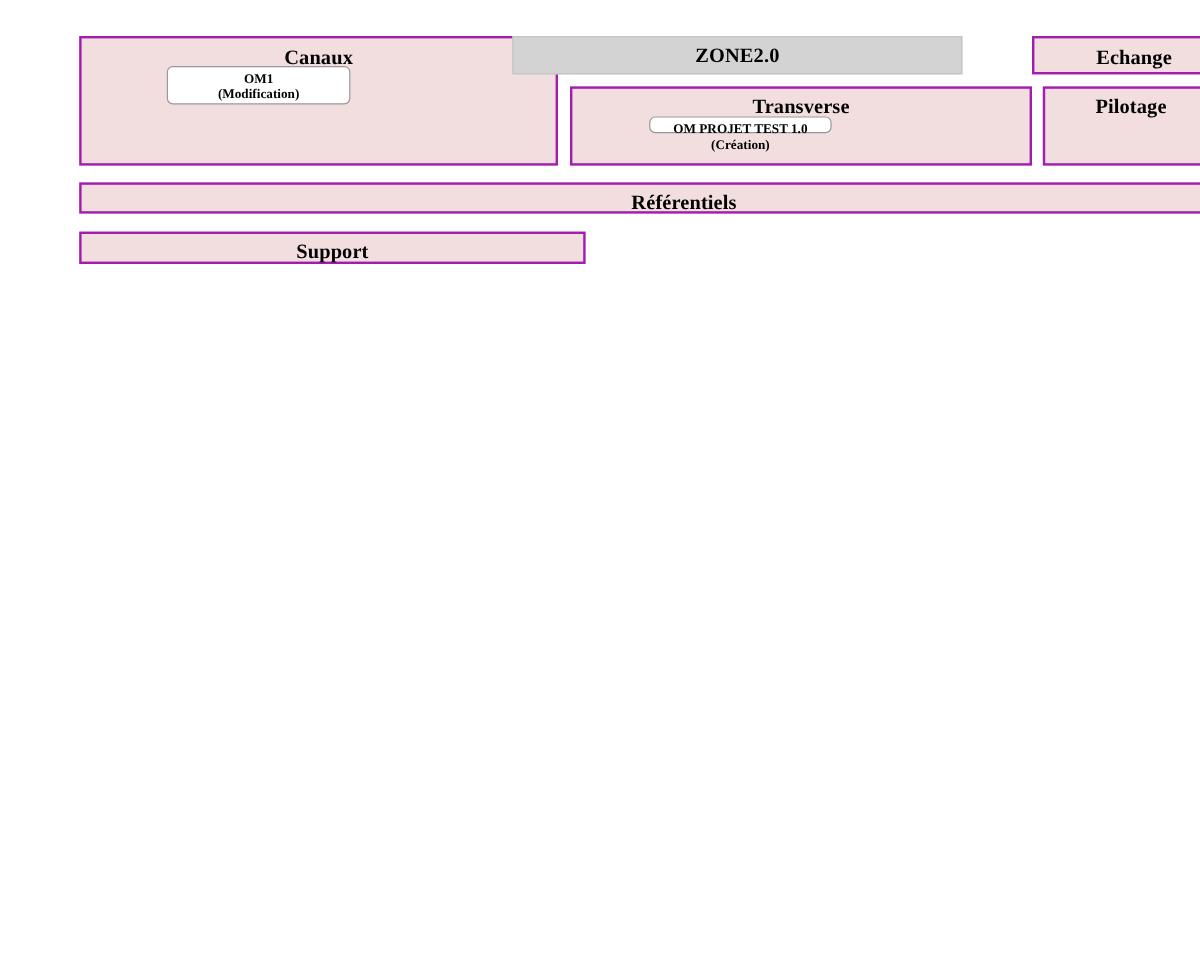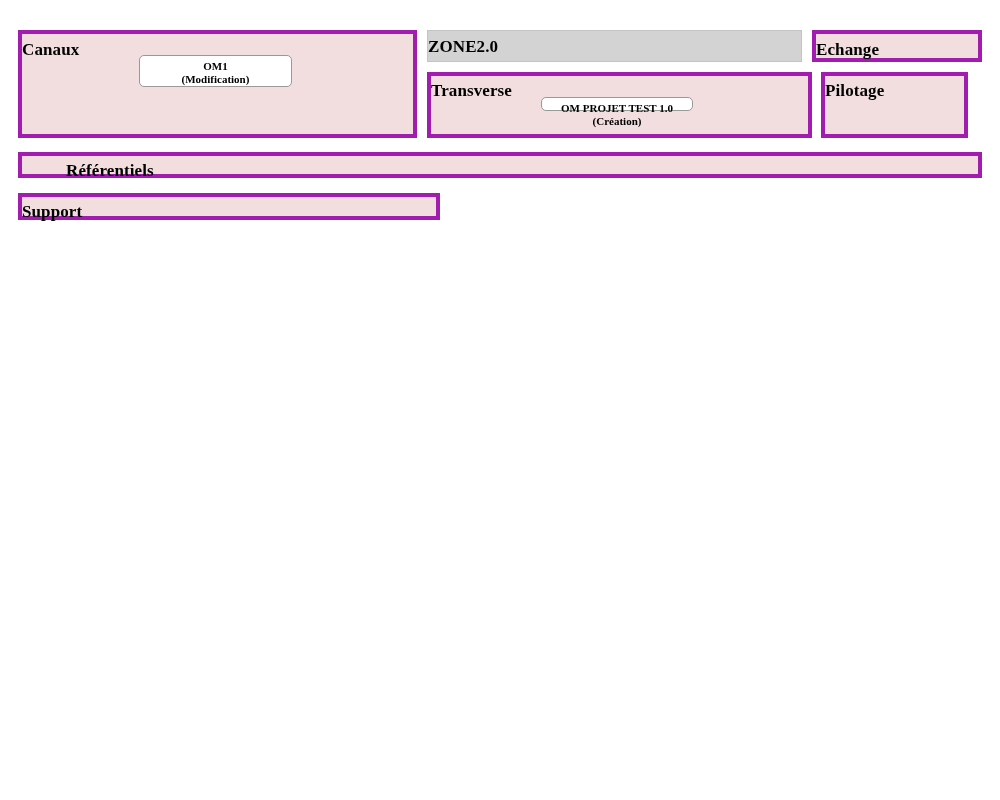--- a/index.html
+++ b/index.html
@@ -18,29 +18,31 @@
     width: 1000px;
     height: 800px;
     background: #ffffff;
   }
 
   
   .zone {
     position: absolute;
     box-sizing: border-box;
     background: #f2dede;
-    border: 4px solid #a21caf;
-    text-align: left;
+    border: 2px solid #a21caf;
+    text-align: center;
+    margin-left: 48px;
   }
 
   .zone-header-gray {
     position: absolute;
     box-sizing: border-box;
     background: #d3d3d3;
     border: 1px solid #c4c4c4;
+    text-align: center;
   }
 
   .zone-title {
     display: block;
     font-family: "Liberation Serif", "DejaVu Serif", serif;
     font-weight: bold;
     font-size: 17px;
     line-height: 1.1;
     color: #000000;
     padding-top: 7px;

